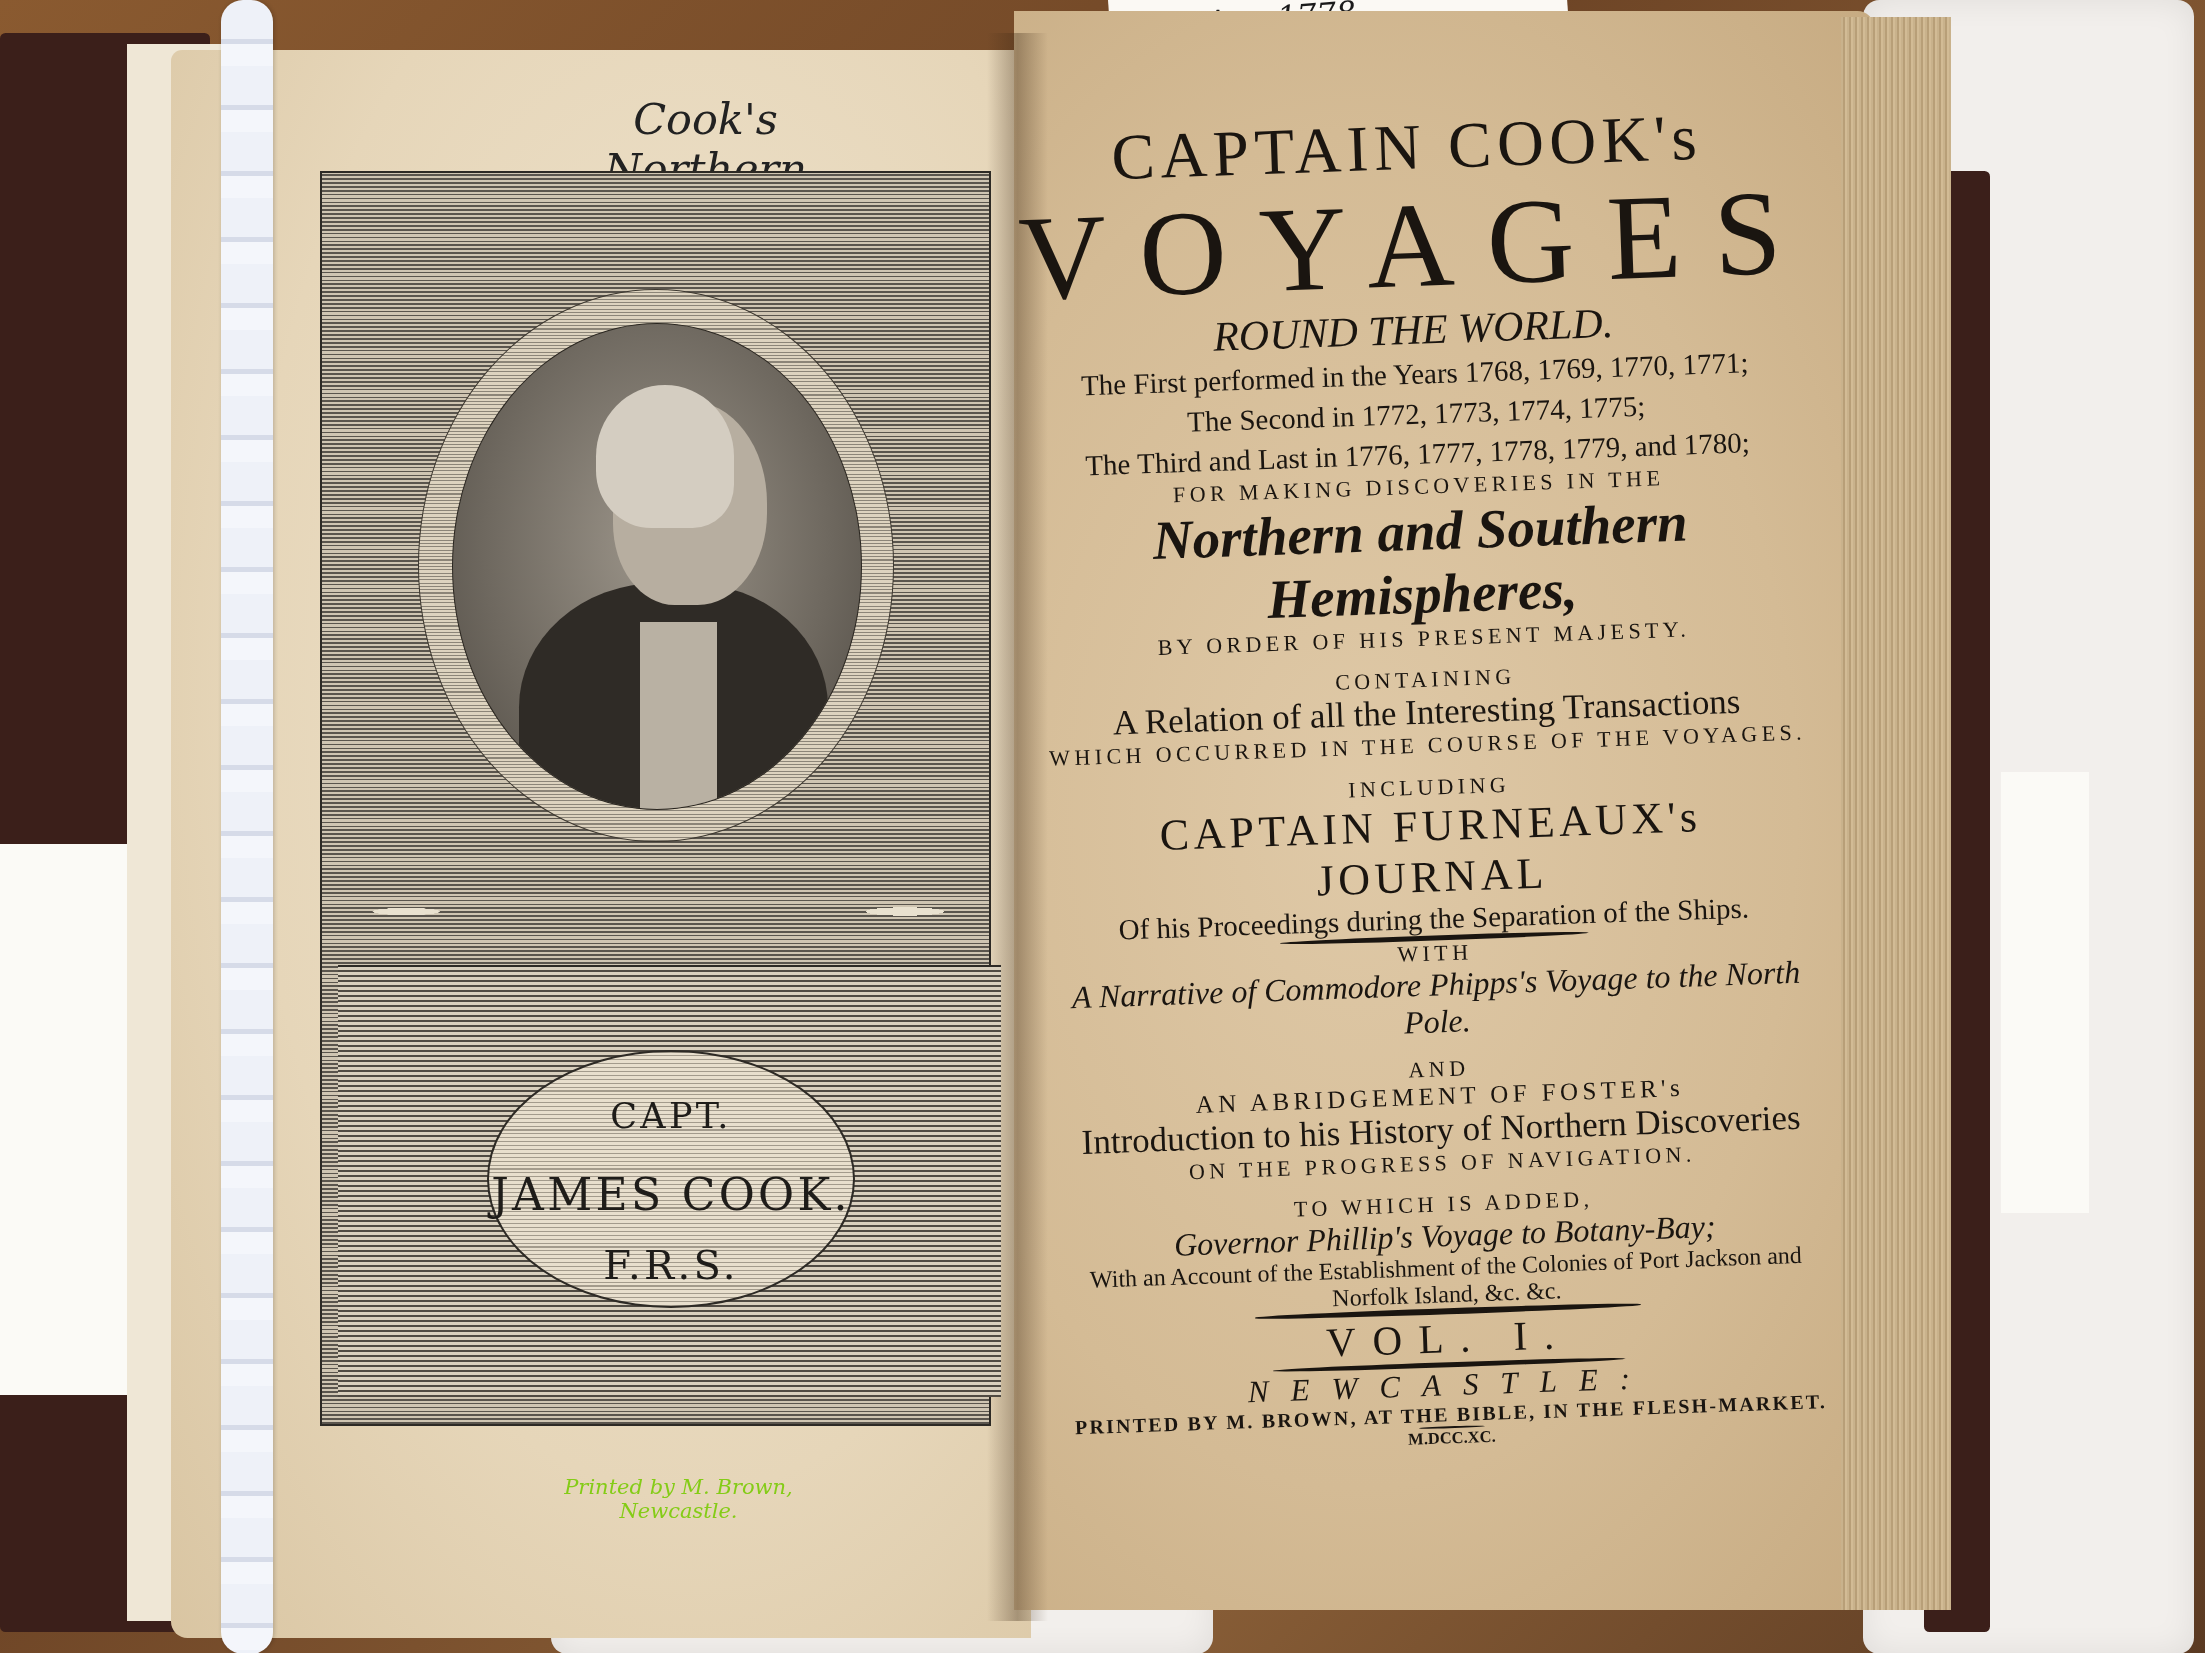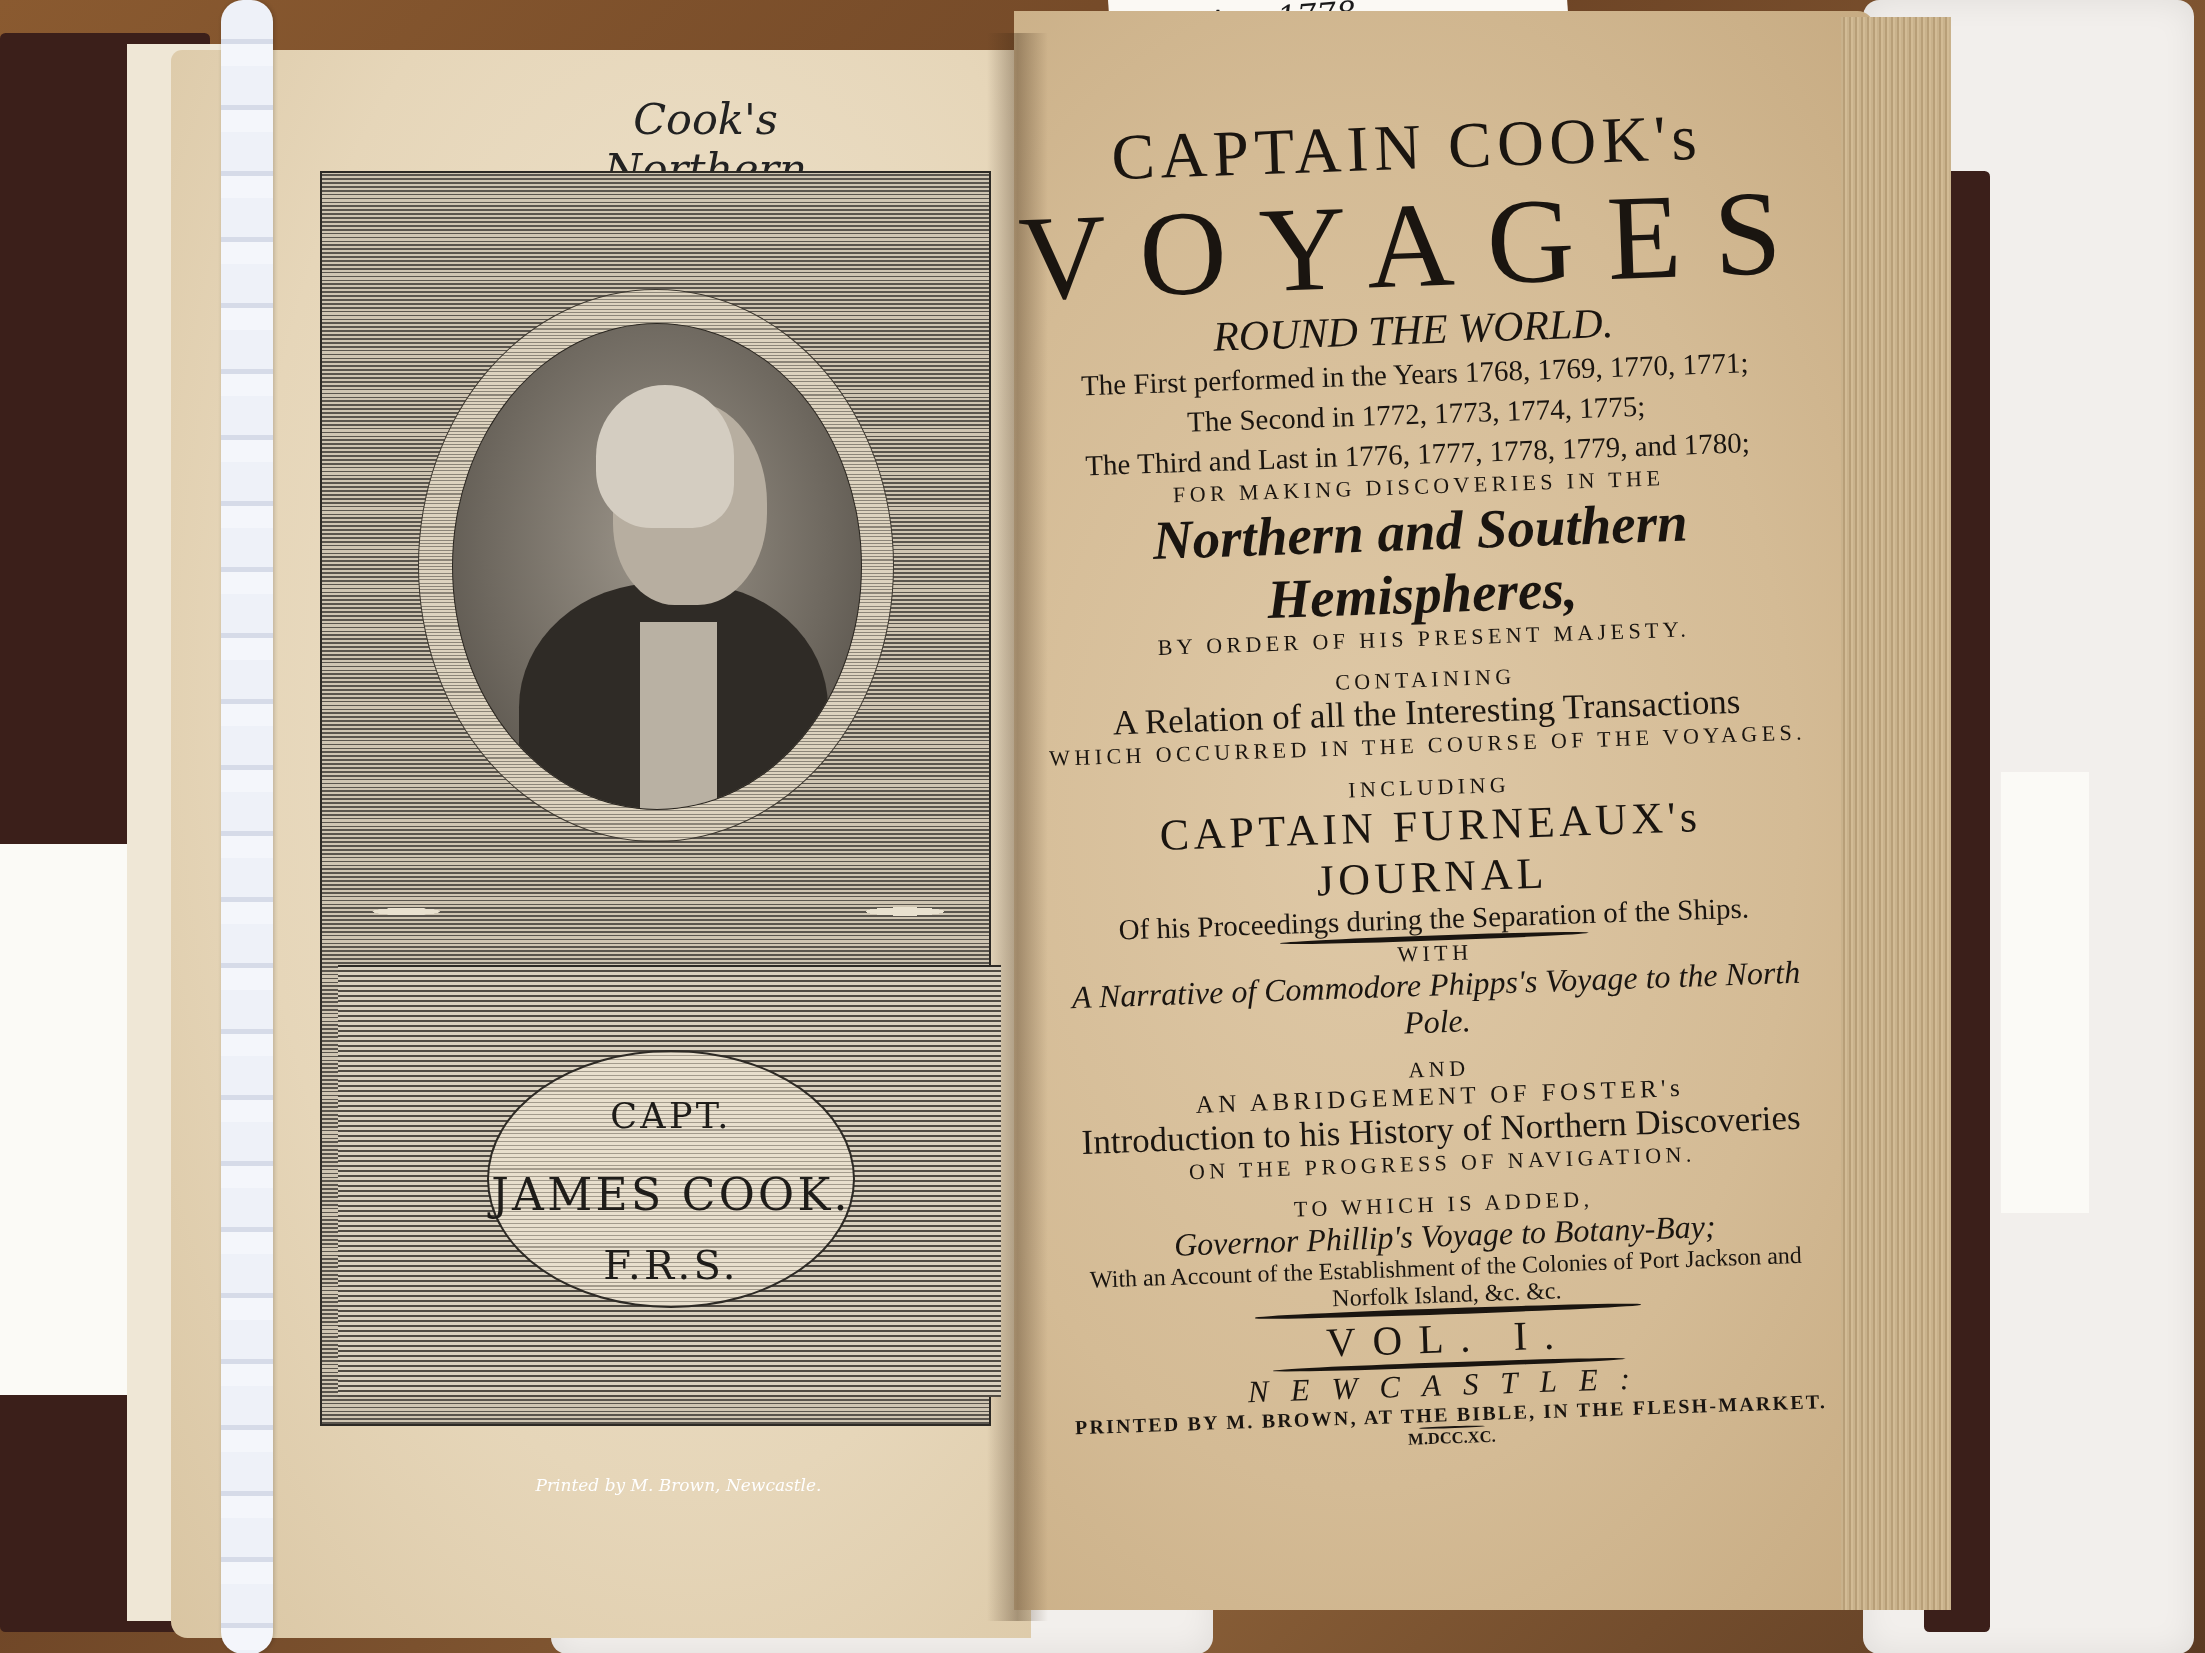--- a/index.html
+++ b/index.html
@@ -64,21 +64,21 @@
     background:repeating-linear-gradient(0deg,#4f4a42 0 1.7px,#d8cfbd 1.7px 5px);
     border-top:2.8px solid #2d2a25;margin-left:16px;}
   .cartouche{position:absolute;left:149px;top:83px;width:364px;height:254px;border-radius:50%;
     background:repeating-linear-gradient(0deg,#a39b8c 0 1.1px,#e8dfcd 1.1px 3.9px);
     border:2.2px solid #2d2a25;text-align:center;}
   .cartouche div{font-family:"DejaVu Serif",serif;color:#1e1c19;letter-spacing:3.3px;}
   .cart-l1{margin-top:44px;font-size:35px;}
   .cart-l2{margin-top:33px;font-size:44px;}
   .cart-l3{margin-top:22px;font-size:40px;}
   .imprint{position:absolute;left:513px;top:1475px;width:331px;text-align:center;
-    font-family:"DejaVu Serif",serif;font-style:italic;font-size:17px;color:#ffffff;}
+    font-family:"DejaVu Serif",serif;font-style:italic;font-size:21px;color:#84cc16;}
 
   
   .tp{position:absolute;left:1014px;top:110px;width:783px;color:#1a1510;text-align:center;
     transform:rotate(-2deg);transform-origin:center top;}
   .tp div{margin:0 auto;}
   .l-captain{font-size:65px;letter-spacing:5.5px;margin-top:0;}
   .l-voyages{font-size:121px;letter-spacing:33px;margin-top:-5.5px;line-height:1;}
   .l-round{font-style:italic;font-size:42px;margin-top:-5.5px;}
   .l-years{font-size:29px;line-height:40px;}
   .l-caps-sm{font-size:22px;letter-spacing:4.4px;}

